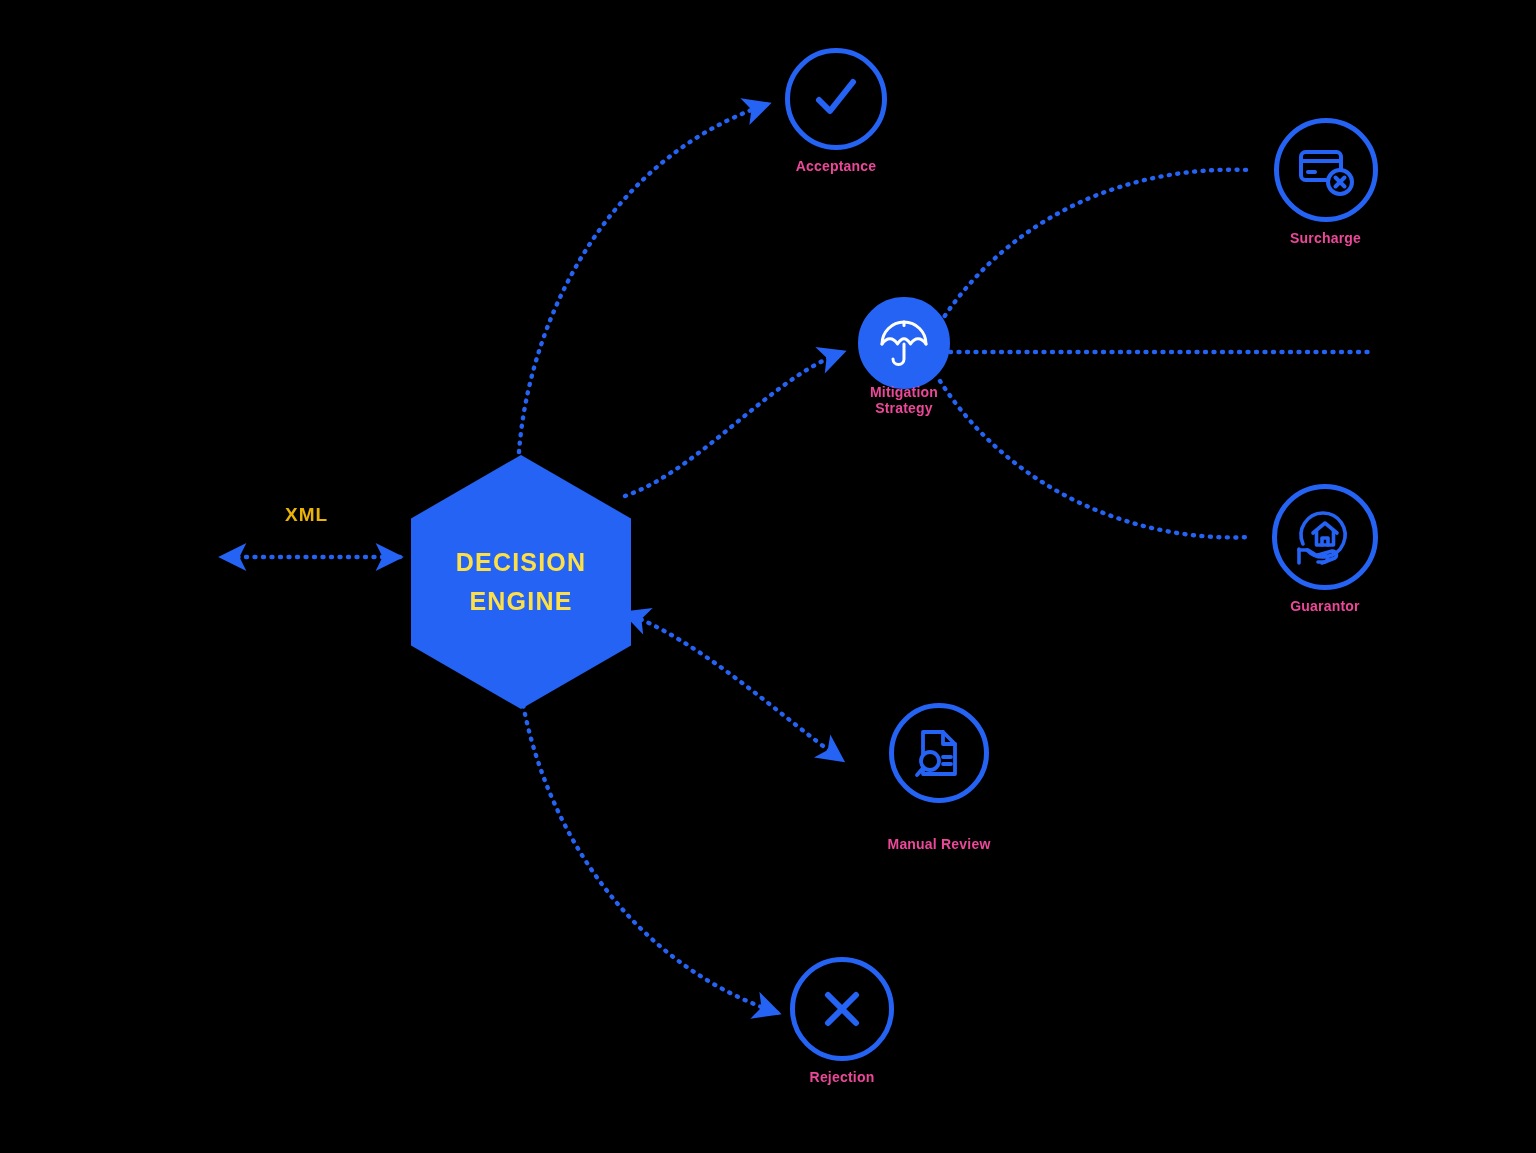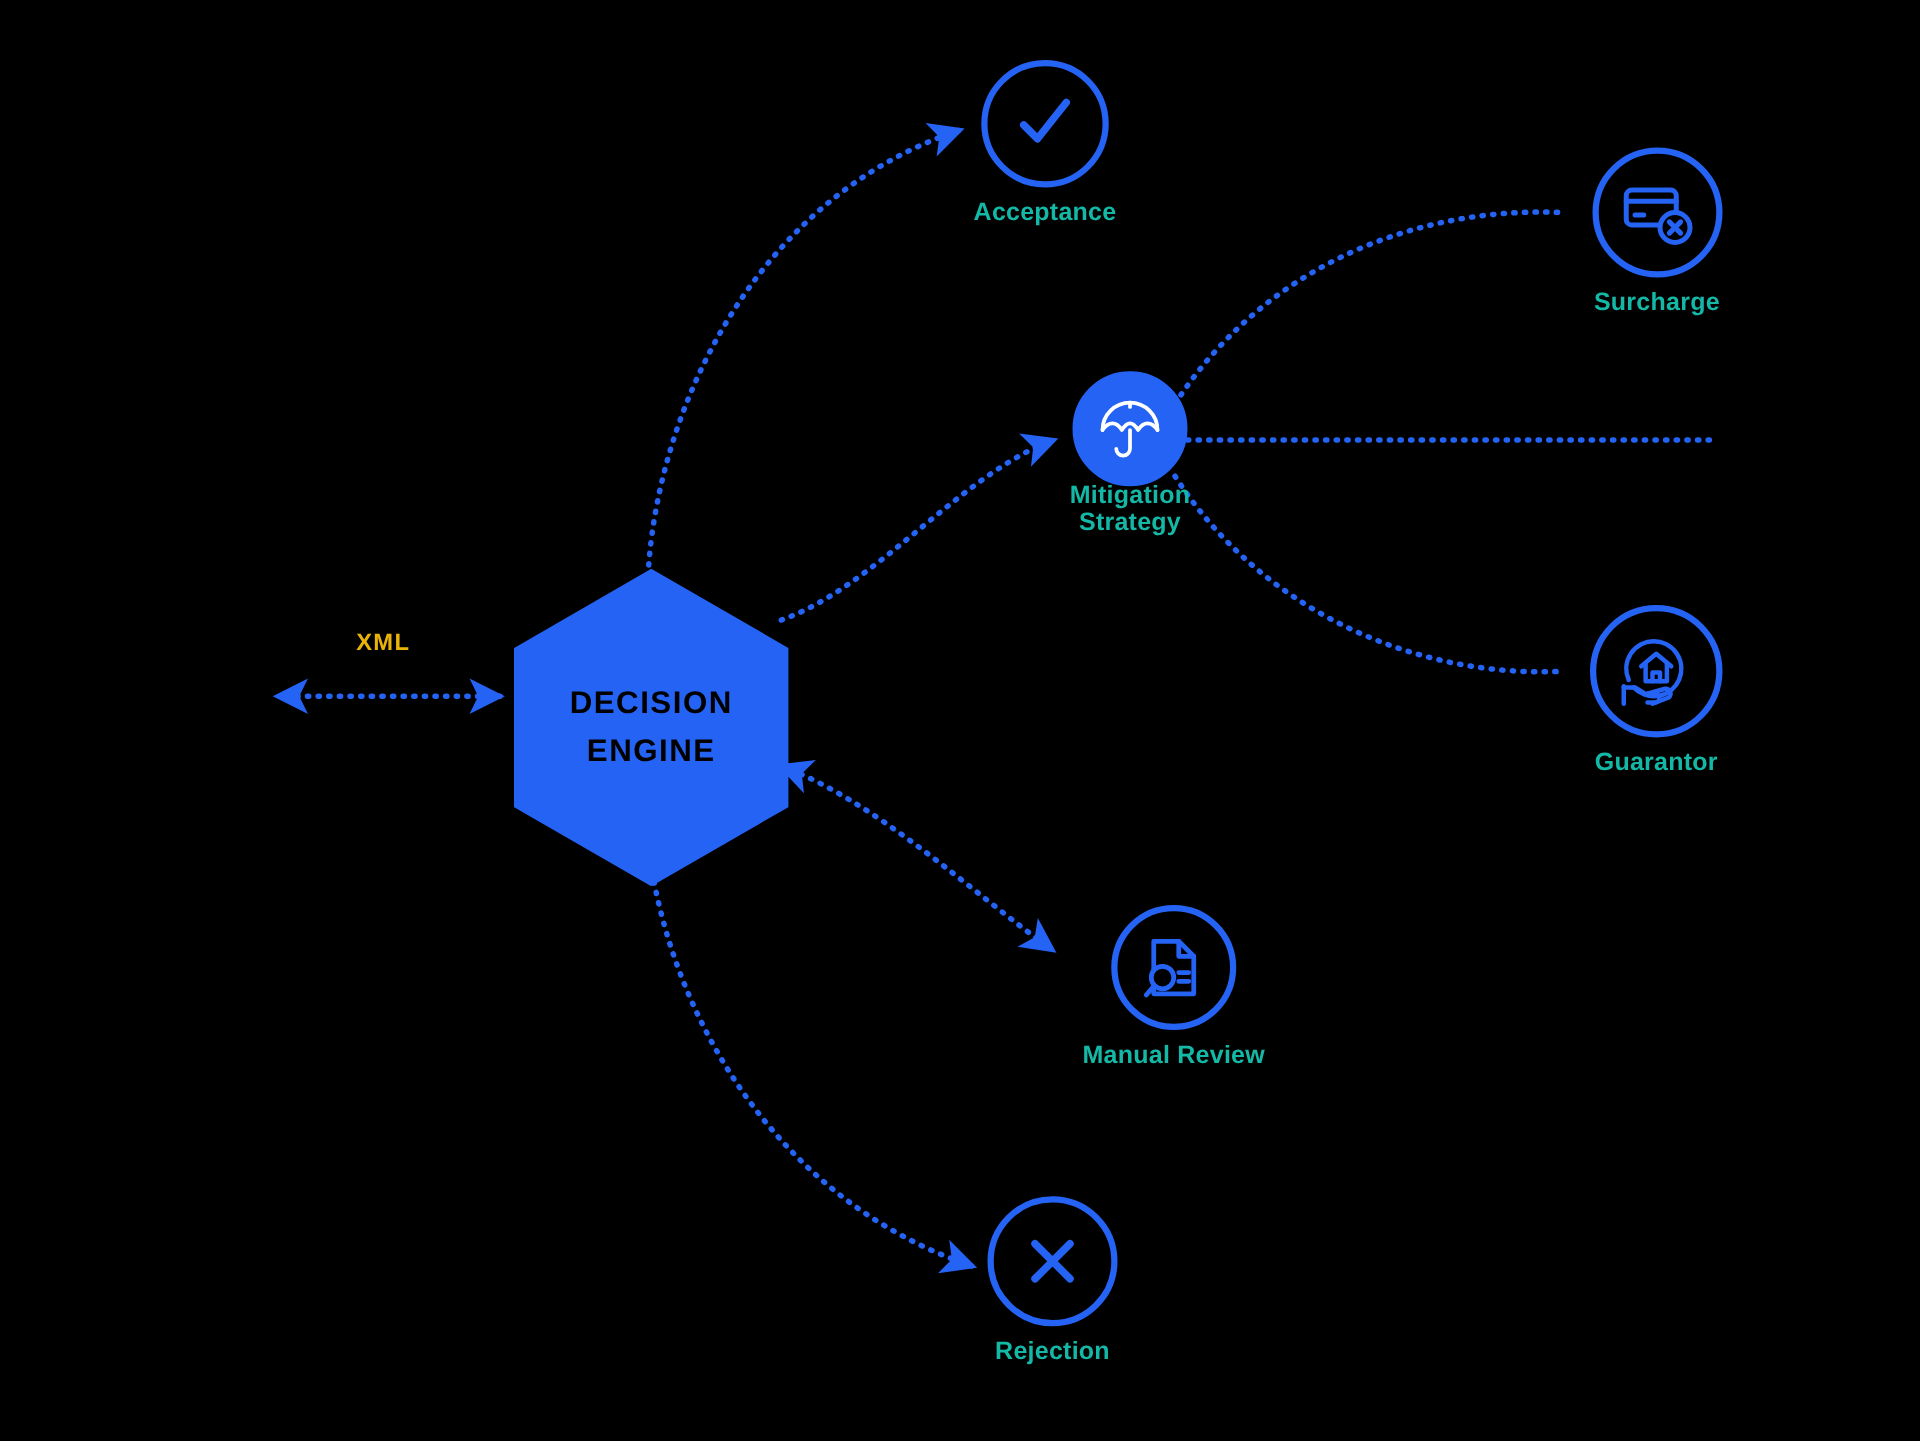--- a/index.html
+++ b/index.html
@@ -17,21 +17,21 @@
   
   .hex{
     position:absolute;
     width:220px;height:254px;
     left:411px;top:455px;
     background:#2563f5;
     clip-path:polygon(50% 0%,100% 25%,100% 75%,50% 100%,0% 75%,0% 25%);
     display:flex;align-items:center;justify-content:center;
   }
   .hex-label{
-    color:#000000;
+    color:#fde047;
     font-size:25px;
     font-weight:700;
     letter-spacing:1.2px;
     line-height:1.55;
     text-align:center;
     user-select:none;
   }
 
   
   .circ{
@@ -40,22 +40,22 @@
     display:flex;align-items:center;justify-content:center;
     box-sizing:border-box;
     background:transparent;
   }
   .circ.filled{
     background:#2563f5;
     border-color:#2563f5;
   }
   .caption{
     margin-top:9px;
-    color:#14b8a6;
-    font-size:20px;
+    color:#ec4899;
+    font-size:14px;
     font-weight:700;
     letter-spacing:.2px;
     text-align:center;
     white-space:pre-line;
     line-height:1.12;
     user-select:none;
   }
   .caption.two{margin-top:-4px;}
 
   
@@ -162,21 +162,21 @@
         <path d="M23.5 26 v14 h17 v-14"></path>
         <path d="M29 40 v-7 h6 v7"></path>
         <path d="M6 45 h9 l8 5 h8 a3.5 3.5 0 0 1 0 7 h-6"></path>
         <path d="M25 50 l14 -4 a4 4 0 0 1 3 7 l-13 5"></path>
         <path d="M6 44 v14"></path>
       </svg>
     </div>
     <div class="caption">Guarantor</div>
   </div>
 
-  <div class="node" style="left:849px;top:724px;width:180px;">
+  <div class="node" style="left:849px;top:703px;width:180px;gap:25px;">
     <div class="circ" style="width:100px;height:100px;">
       <svg class="gi" width="60" height="60" viewBox="0 0 60 60" fill="none" stroke="#2563f5" stroke-width="3.8" stroke-linecap="round" stroke-linejoin="round">
         <path d="M14 9 h20 l12 12 v30 h-32 z"></path>
         <path d="M34 9 v12 h12"></path>
         <path d="M34 34 h8 M34 41 h8"></path>
         <circle cx="21" cy="38" r="9" fill="#000"></circle>
         <path d="M14.5 44.5 L8 52"></path>
       </svg>
     </div>
     <div class="caption">Manual Review</div>

